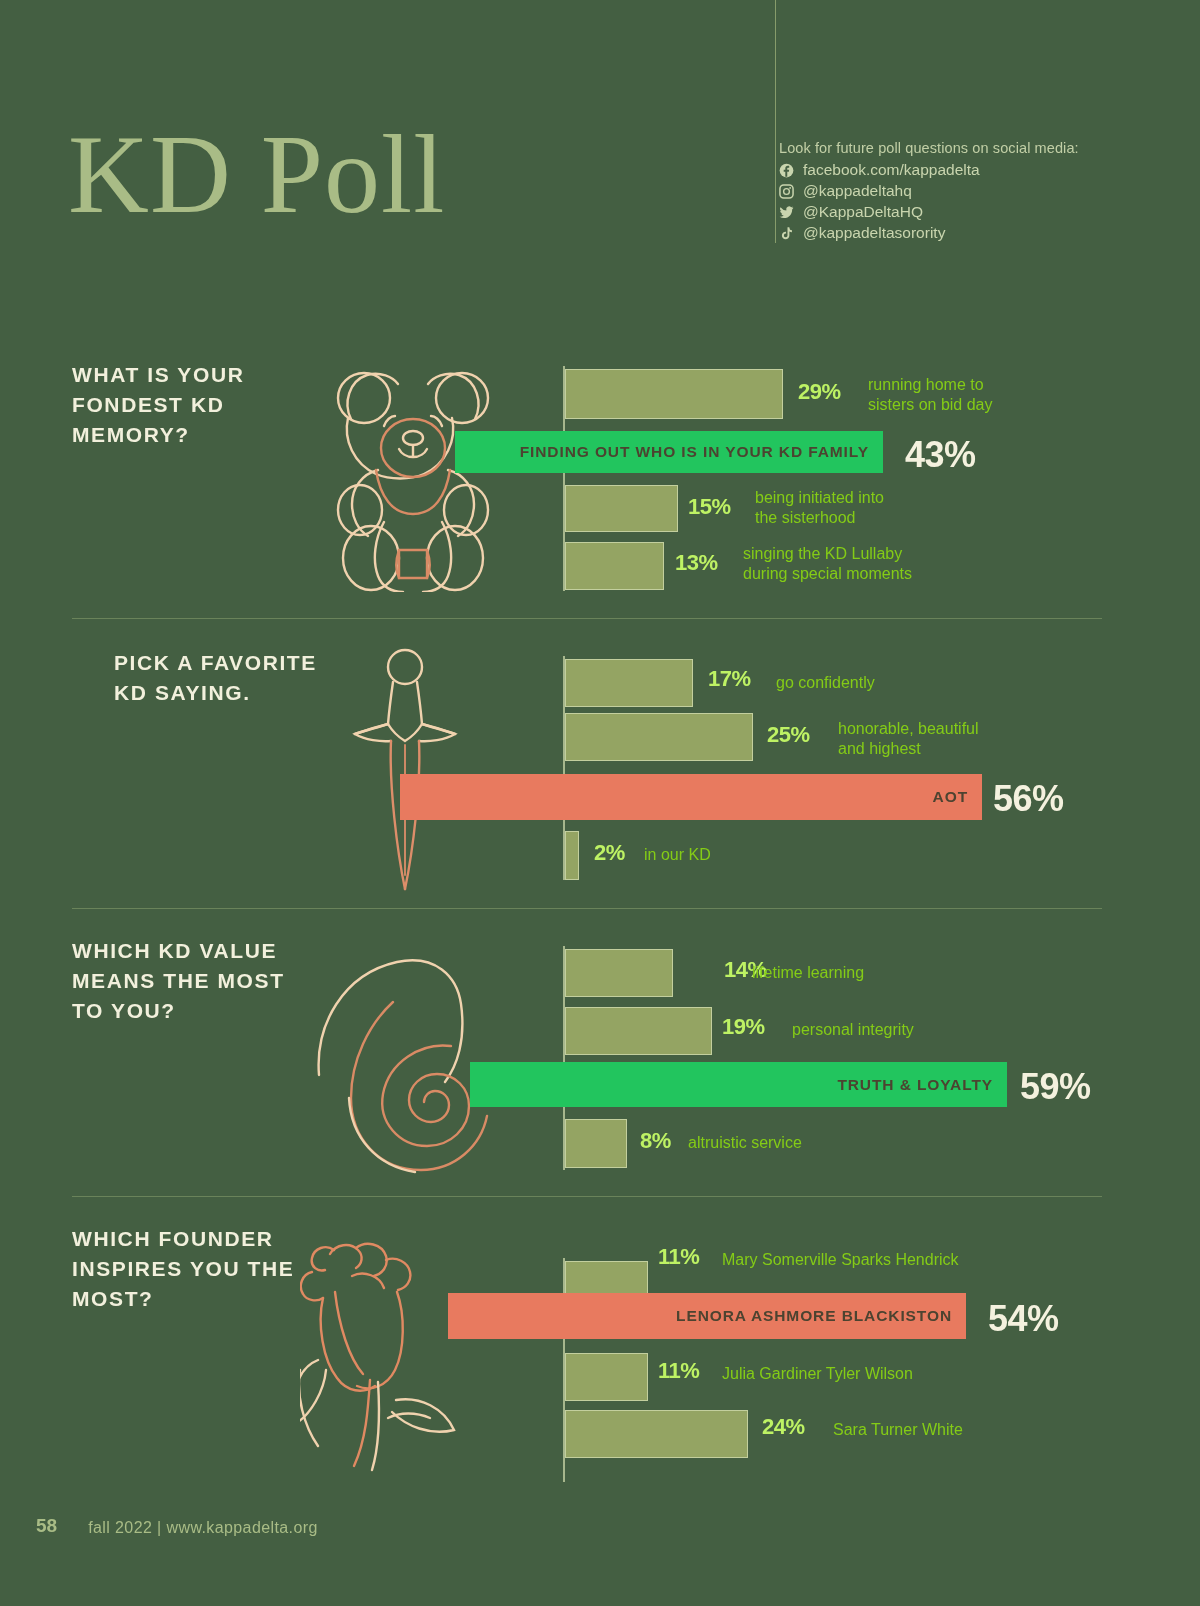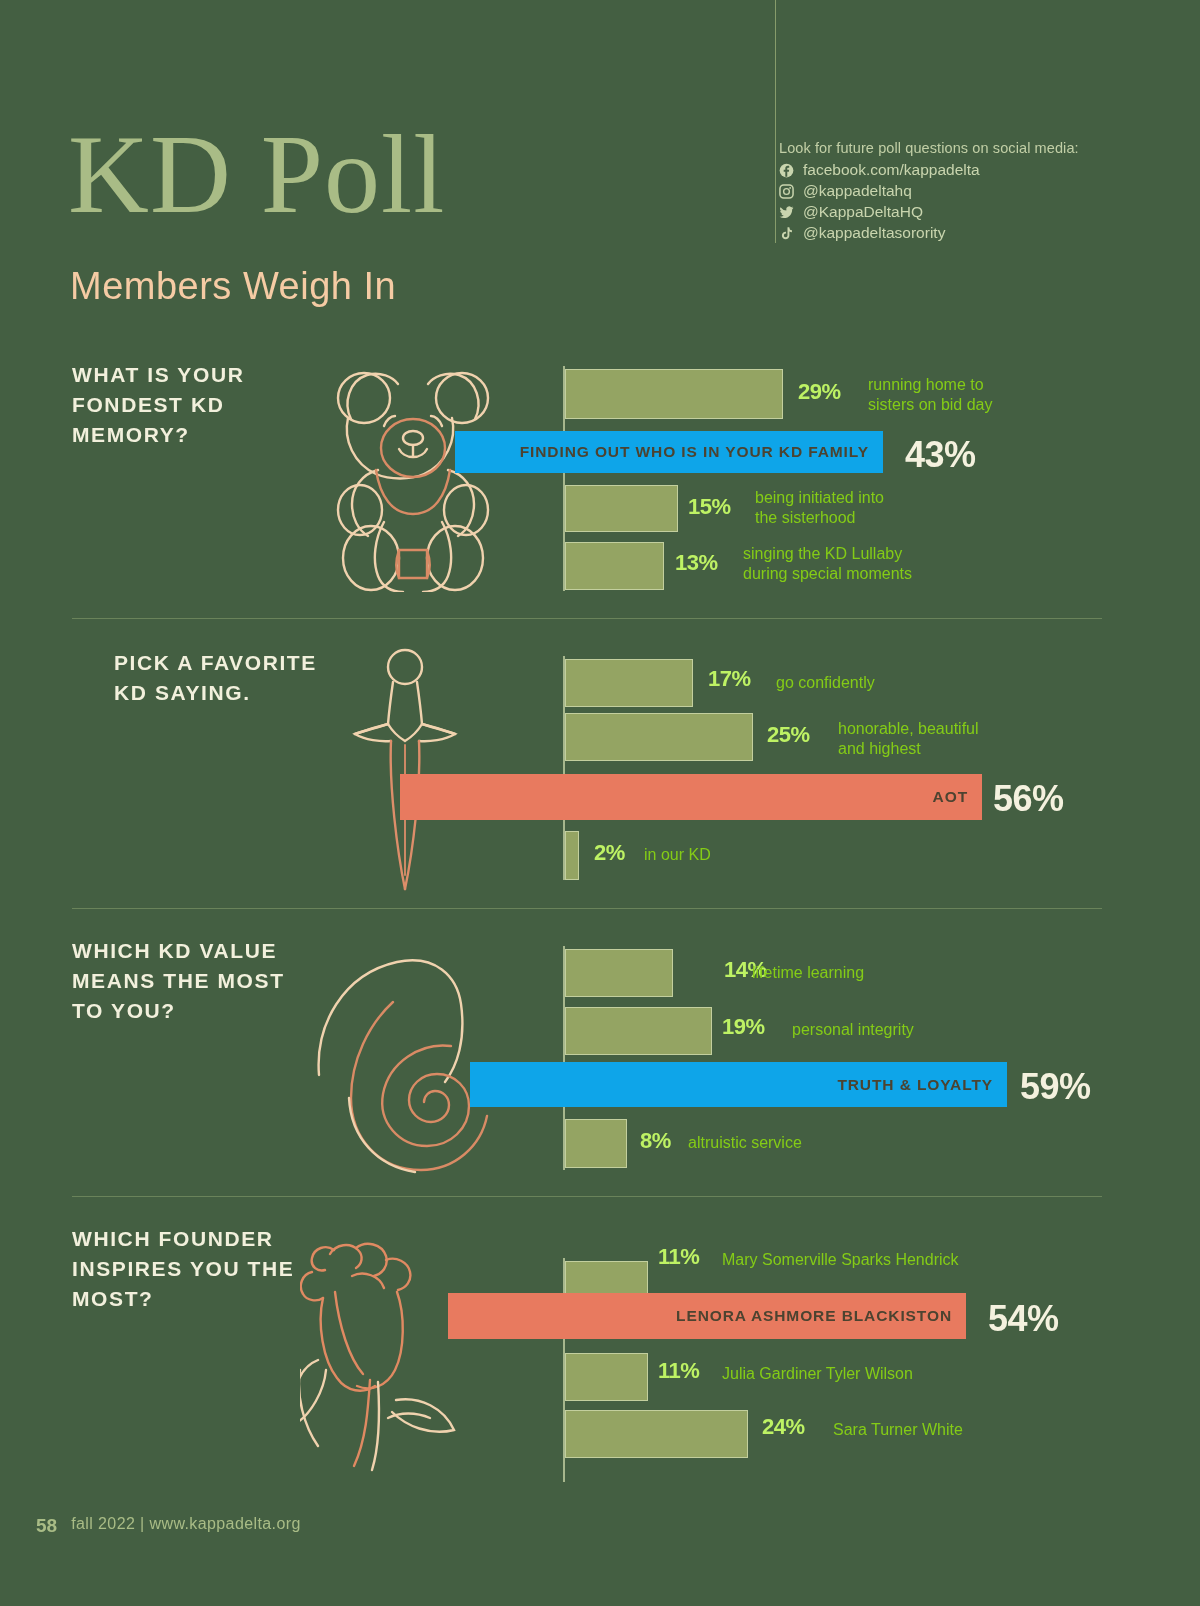--- a/index.html
+++ b/index.html
@@ -65,52 +65,51 @@
   .row{position:absolute;left:0;width:1200px;}
   .bar{
     position:absolute;box-sizing:border-box;
     background:#94a463;border:1.6px solid #c3cf9e;
     left:565px;
   }
   .bar.hl{
     border:none;display:flex;align-items:center;justify-content:flex-end;
     padding-right:14px;
   }
-  .bar.hl.peach{background:#0ea5e9;}
+  .bar.hl.peach{background:#22c55e;}
   .bar.hl.coral{background:#e87a5f;}
   .bar.hl .hl-label{
     font-size:15.5px;font-weight:bold;color:#4c4330;letter-spacing:.9px;
     white-space:nowrap;
   }
   .pct{
     position:absolute;font-size:22px;font-weight:bold;color:#bef264;
     letter-spacing:-.5px;white-space:nowrap;
   }
   .pct.big{font-size:36px;color:#f4f1de;}
   .desc{
     position:absolute;font-size:16px;color:#84cc16;line-height:1.22;
     white-space:pre-line;
   }
 
   
   .footer{
-    position:absolute;left:36px;top:1515px;display:flex;align-items:flex-start;gap:14px;
+    position:absolute;left:36px;top:1515px;display:flex;align-items:flex-end;gap:31px;
   }
   .pageno{font-size:19px;font-weight:bold;color:#a9bc86;}
   .foot-text{font-size:16px;color:#a9bc86;letter-spacing:.4px;}
 </style>
 </head>
 <body>
 
 <div class="page">
 
   <div class="vrule"></div>
 
   <div class="kd-title">KD Poll</div>
-  <div class="kd-sub">Members Weigh In</div>
 
   <div class="social">
     <div class="social-head">Look for future poll questions on social media:</div>
 
     <div class="social-row">
       <span class="ic">
         <svg width="15" height="15" viewBox="0 0 24 24">
             <circle cx="12" cy="12" r="11" fill="#c9d5ae"></circle>
             <path d="M13.2 22v-8h2.6l.4-3.1h-3V8.9c0-.9.25-1.5 1.55-1.5h1.6V4.6c-.28-.04-1.24-.12-2.35-.12-2.33 0-3.92 1.42-3.92 4.03V10.9H7.5V14h2.58v8z" fill="#445f42"></path>
           </svg>

